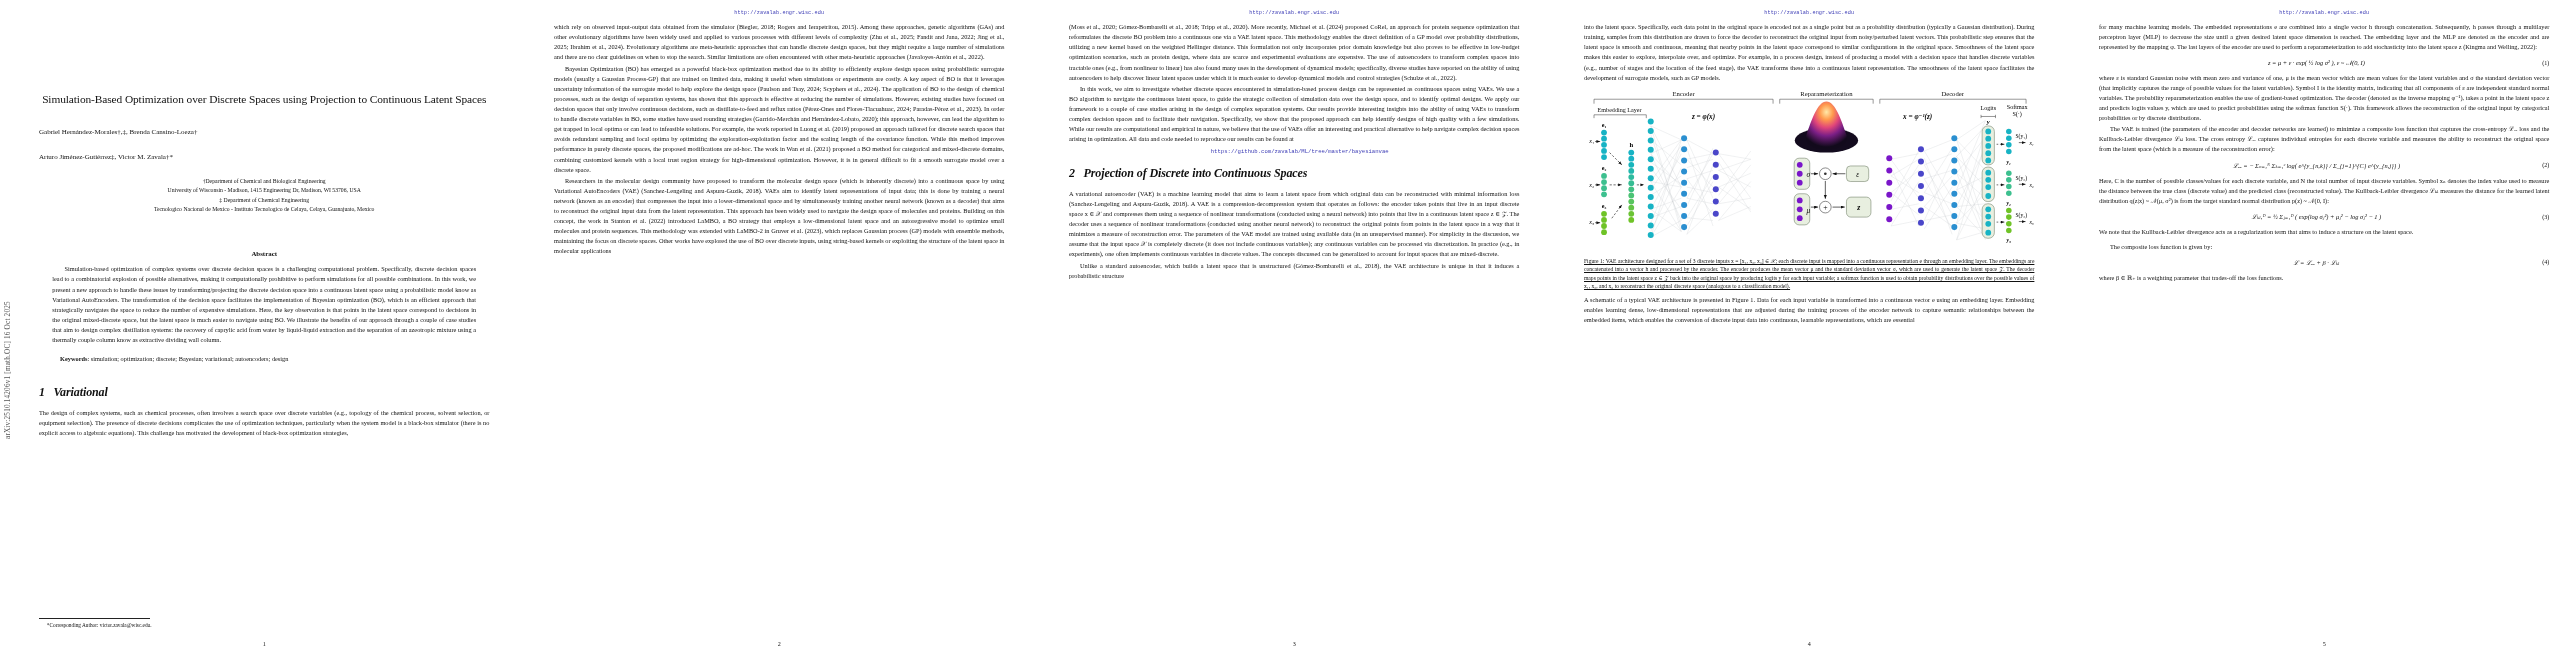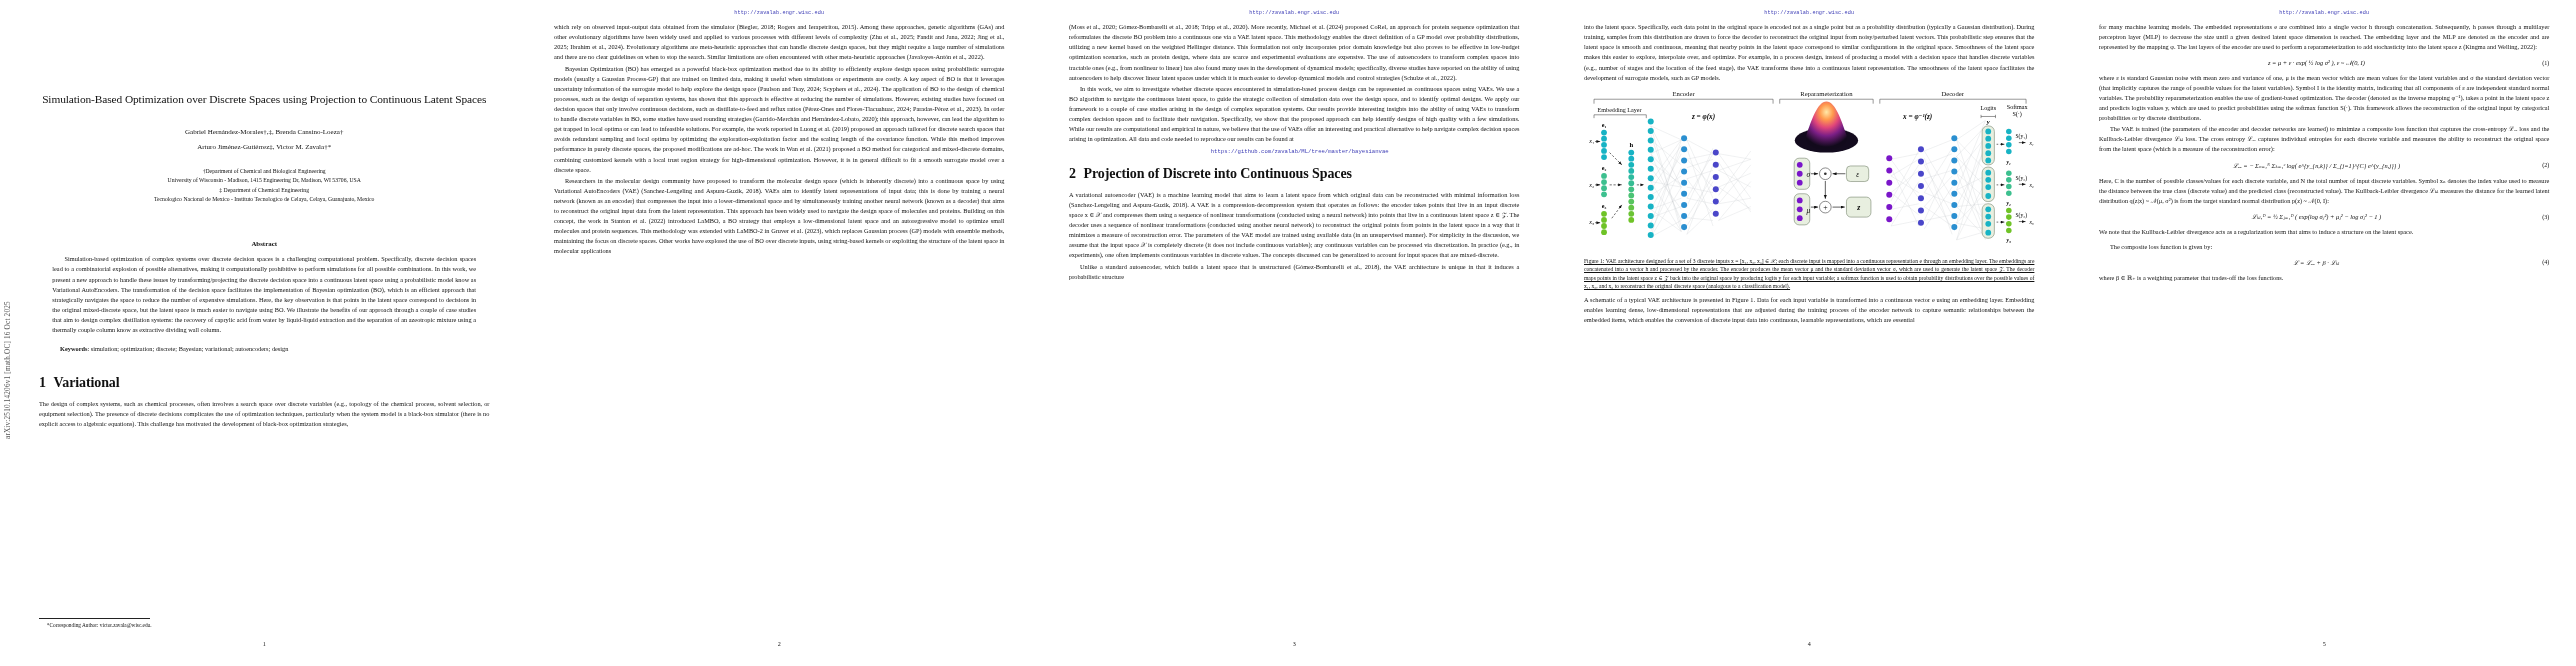--- a/index.html
+++ b/index.html
@@ -67,21 +67,21 @@
   
   .title {
     text-align: center;
     font-size: 11.4px;
     line-height: 1.42;
     margin-top: 73px;
     font-weight: normal;
     letter-spacing: -0.1px;
   }
   .authors {
-    text-align: center;
+    text-align: left;
     font-size: 7px;
     line-height: 1.55;
     margin-top: 20px;
   }
   .affil {
     text-align: center;
     font-size: 5.7px;
     line-height: 1.62;
     margin-top: 14.5px;
   }
@@ -102,24 +102,25 @@
   }
   .keywords {
     font-size: 6.3px;
     line-height: 1.6;
     text-align: justify;
     margin: 9px 13.3px 0 13.3px;
     text-indent: 7.8px;
   }
   .keywords b { font-weight: bold; }
   h2.sec {
-    font-size: 14px;
+    font-size: 12px;
     font-weight: bold;
     margin: 21px 0 7.8px 0;
     letter-spacing: -0.1px;
+    font-style: italic;
   }
   h2.sec .num { display: inline-block; width: 14.5px; }
   p.body {
     font-size: 6.3px;
     line-height: 1.605;
     text-align: justify;
     margin: 0 0 0 0;
     hyphens: auto;
   }
   p.body + p.body { text-indent: 11px; margin-top: 1.1px; }
@@ -167,21 +168,21 @@
 <div class="spread">
 
   <div class="page">
     <div class="arxiv-stamp">arXiv:2510.14206v1  [math.OC]  16 Oct 2025</div>
     <div class="page-inner">
       <div class="hdr-url" style="visibility:hidden"></div>
 
       <div class="title">Simulation-Based Optimization over Discrete Spaces using Projection to Continuous Latent Spaces</div>
 
       <div class="authors">Gabriel Hernández-Morales†,‡, Brenda Cansino-Loeza†</div>
-      <div class="authors" style="margin-top:4px">Arturo Jiménez-Gutiérrez‡, Victor M. Zavala†*</div>
+      <div class="authors" style="margin-top:14px">Arturo Jiménez-Gutiérrez‡, Victor M. Zavala†*</div>
 
       <div class="affil">†Department of Chemical and Biological Engineering</div>
       <div class="affil" style="margin-top:0">University of Wisconsin - Madison, 1415 Engineering Dr, Madison, WI 53706, USA</div>
       <div class="affil" style="margin-top:0">‡ Department of Chemical Engineering</div>
       <div class="affil" style="margin-top:0">Tecnologico Nacional de Mexico - Instituto Tecnologico de Celaya, Celaya, Guanajuato, Mexico</div>
 
       <div class="abs-head">Abstract</div>
       <div class="abs-body">Simulation-based optimization of complex systems over discrete decision spaces is a challenging computational problem. Specifically, discrete decision spaces lead to a combinatorial explosion of possible alternatives, making it computationally prohibitive to perform simulations for all possible combinations. In this work, we present a new approach to handle these issues by transforming/projecting the discrete decision space into a continuous latent space using a probabilistic model know as Variational AutoEncoders. The transformation of the decision space facilitates the implementation of Bayesian optimization (BO), which is an efficient approach that strategically navigates the space to reduce the number of expensive simulations. Here, the key observation is that points in the latent space correspond to decisions in the original mixed-discrete space, but the latent space is much easier to navigate using BO. We illustrate the benefits of our approach through a couple of case studies that aim to design complex distillation systems: the recovery of caprylic acid from water by liquid-liquid extraction and the separation of an azeotropic mixture using a thermally couple column know as extractive dividing wall column.</div>
 
       <div class="keywords">

